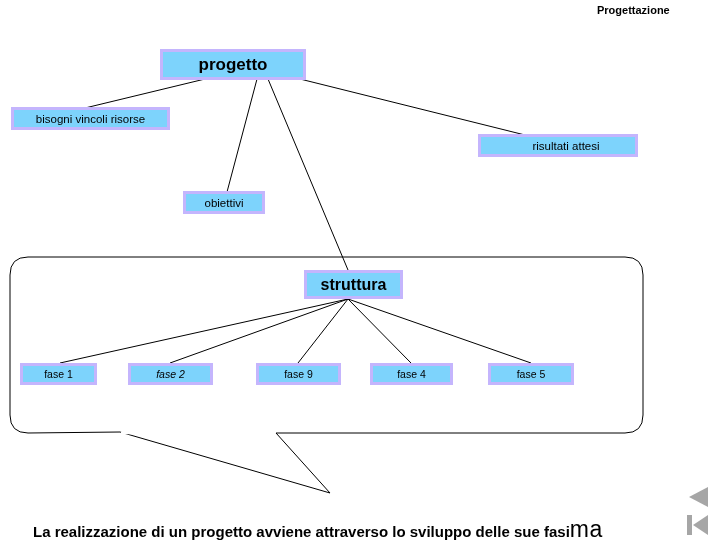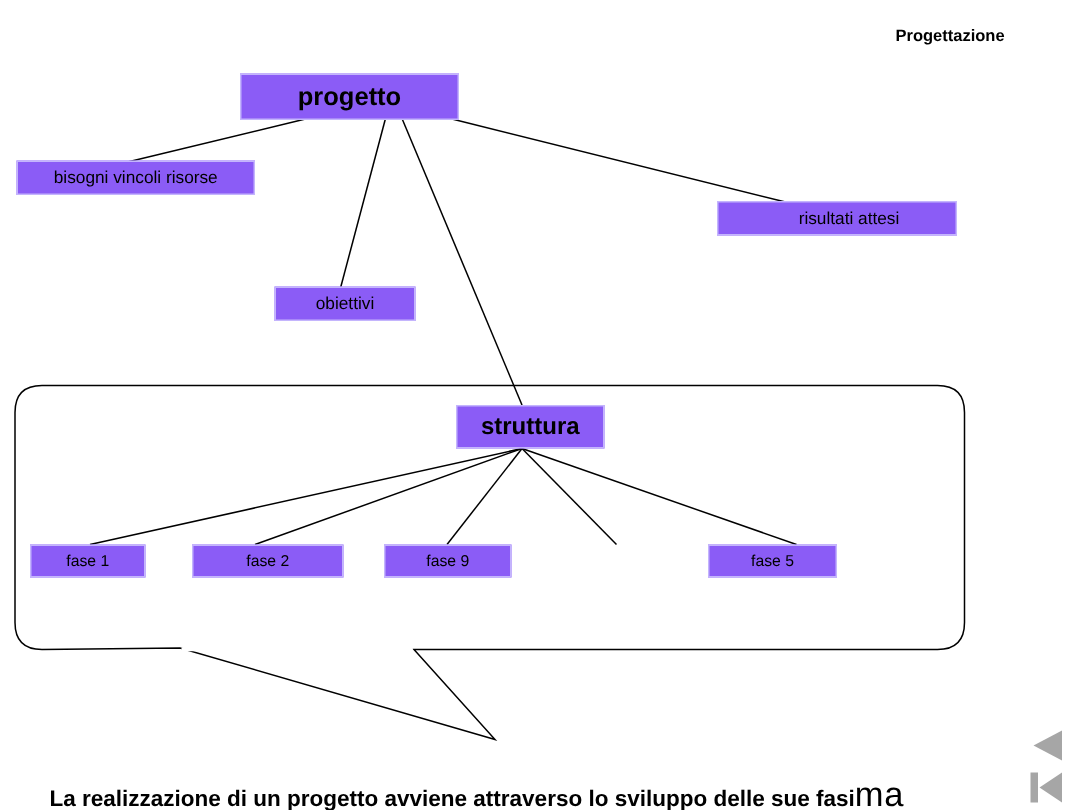--- a/index.html
+++ b/index.html
@@ -27,22 +27,22 @@
     position: absolute;
     font-size: 11px;
     font-weight: bold;
     color: #000000;
     white-space: nowrap;
     letter-spacing: 0px;
   }
   .node-box {
     position: absolute;
     box-sizing: border-box;
-    border: 1px solid #c4b5fd;
-    background: #8b5cf6;
+    border: 3px solid #c4b5fd;
+    background: #7dd3fc;
     display: flex;
     align-items: center;
     justify-content: center;
     text-align: center;
     white-space: nowrap;
     color: #000000;
   }
   .node-root {
     font-size: 17px;
     font-weight: bold;
@@ -100,52 +100,55 @@
 
     <line x1="121" y1="433" x2="275" y2="433" stroke="#ffffff" stroke-width="2.4"></line>
 
     <path d="M 348 299 L 60 363" stroke="#000000" stroke-width="1" fill="none"></path>
     <path d="M 348 299 L 170 363" stroke="#000000" stroke-width="1" fill="none"></path>
     <path d="M 348 299 L 298 363" stroke="#000000" stroke-width="1" fill="none"></path>
     <path d="M 348 299 L 411 363" stroke="#000000" stroke-width="1" fill="none"></path>
     <path d="M 348 299 L 531 363" stroke="#000000" stroke-width="1" fill="none"></path>
   </svg>
 
-  <div class="slide-title" style="left:597px; top:18px;">Progettazione</div>
+  <div class="slide-title" style="left:597px; top:4px;">Progettazione</div>
 
   <div class="node-box node-root" style="left:160px; top:49px; width:146px; height:31px;">
     <span>progetto</span>
   </div>
 
   <div class="node-box node-small" style="left:11px; top:107px; width:159px; height:23px;">
     <span>bisogni vincoli risorse</span>
   </div>
 
-  <div class="node-box node-small" style="left:183px; top:191px; width:94px; height:23px;">
+  <div class="node-box node-small" style="left:183px; top:191px; width:82px; height:23px;">
     <span>obiettivi</span>
   </div>
 
   <div class="node-box node-small" style="left:478px; top:134px; width:160px; height:23px;padding-left:16px;">
     <span>risultati attesi</span>
   </div>
 
   <div class="node-box node-struct" style="left:304px; top:270px; width:99px; height:29px;text-align:center;">
     <span>struttura</span>
   </div>
 
   <div class="node-box node-phase" style="left:20px; top:363px; width:77px; height:22px;">
     <span>fase 1</span>
   </div>
-  <div class="node-box node-phase" style="left:128px; top:363px; width:101px; height:22px;">
+  <div class="node-box node-phase" style="left:128px; top:363px; width:85px; height:22px;font-style:italic;">
     <span>fase 2</span>
   </div>
   <div class="node-box node-phase" style="left:256px; top:363px; width:85px; height:22px;">
     <span>fase 9</span>
   </div>
-  <div class="node-box node-phase" style="left:472px; top:363px; width:86px; height:22px;">
+  <div class="node-box node-phase" style="left:370px; top:363px; width:83px; height:22px;">
+    <span>fase 4</span>
+  </div>
+  <div class="node-box node-phase" style="left:488px; top:363px; width:86px; height:22px;">
     <span>fase 5</span>
   </div>
 
   <div class="caption" style="left:33px; top:468px;margin-top:48px;">
     <span>La realizzazione di un progetto avviene attraverso lo sviluppo delle sue fasi</span><span class="caption-tail">ma</span>
   </div>
 
   <div class="nav-icons" style="left:686px; top:486px;">
     <span class="nav-btn">
       <svg width="24" height="22" viewBox="0 0 24 22" xmlns="http://www.w3.org/2000/svg">

